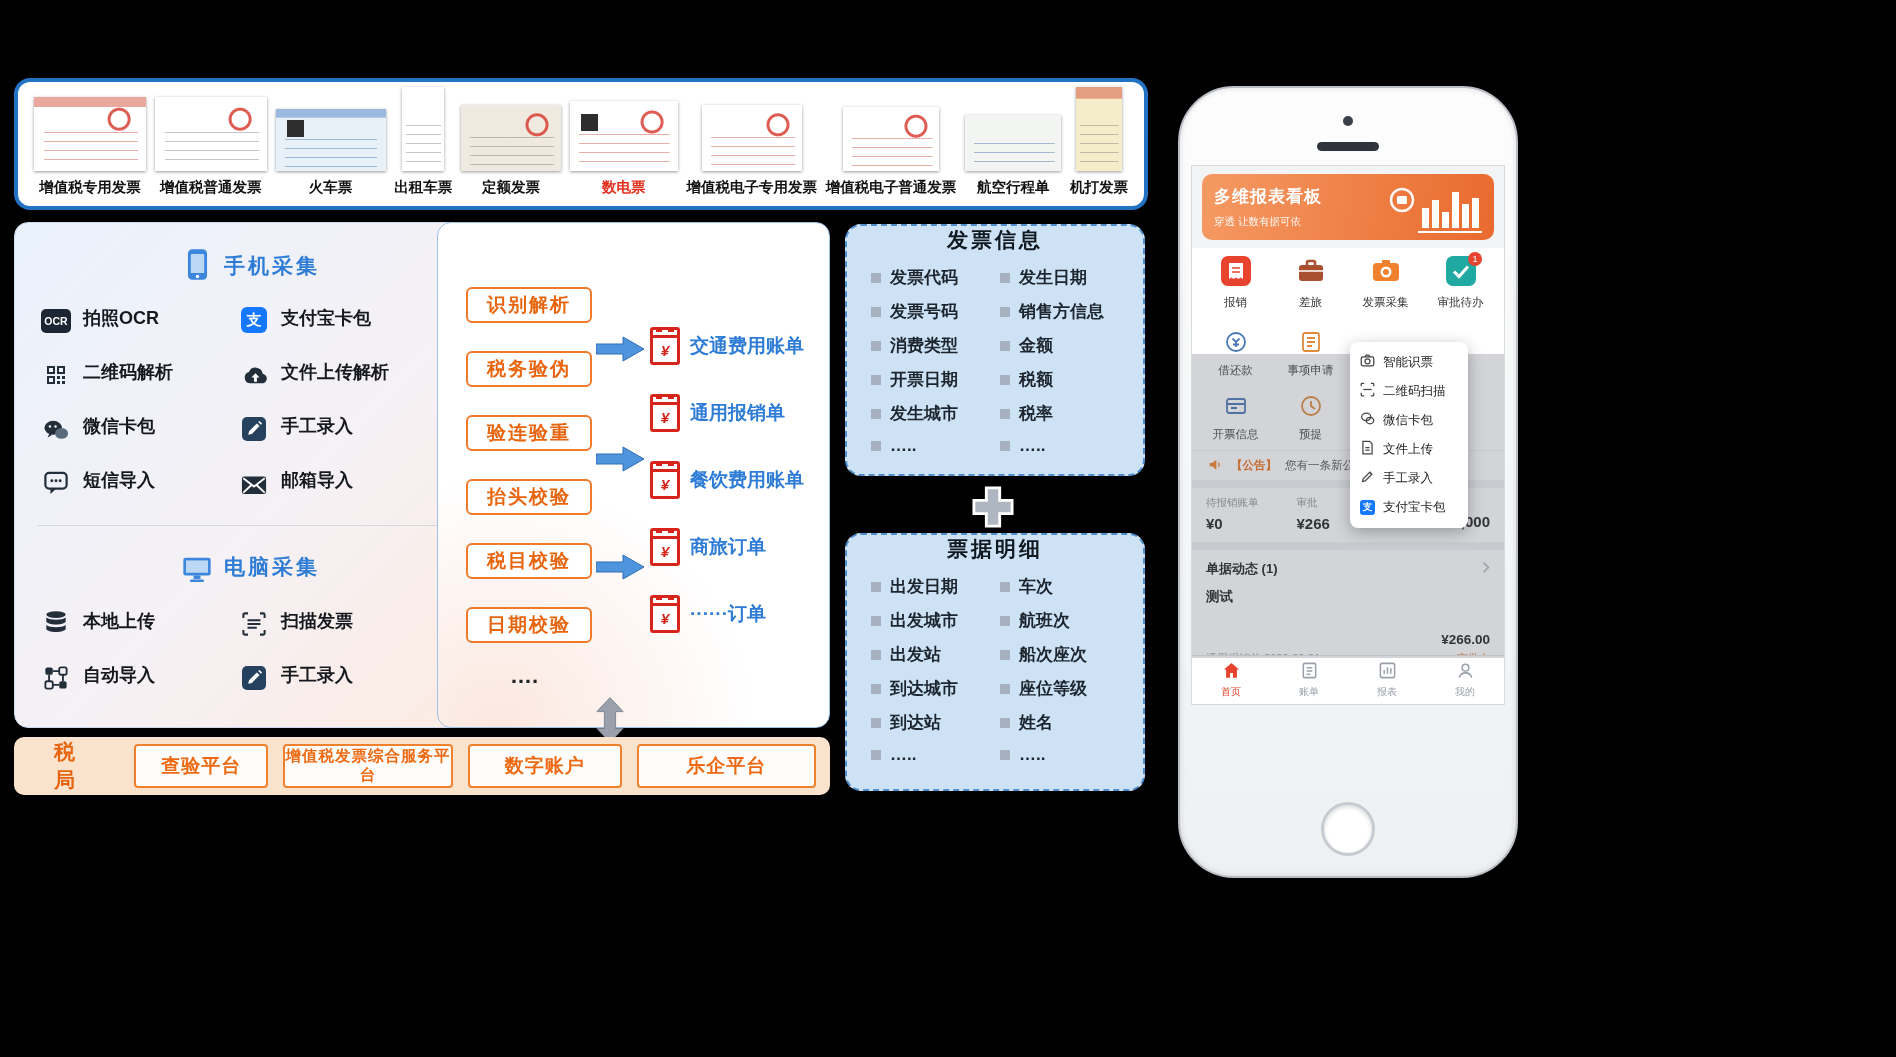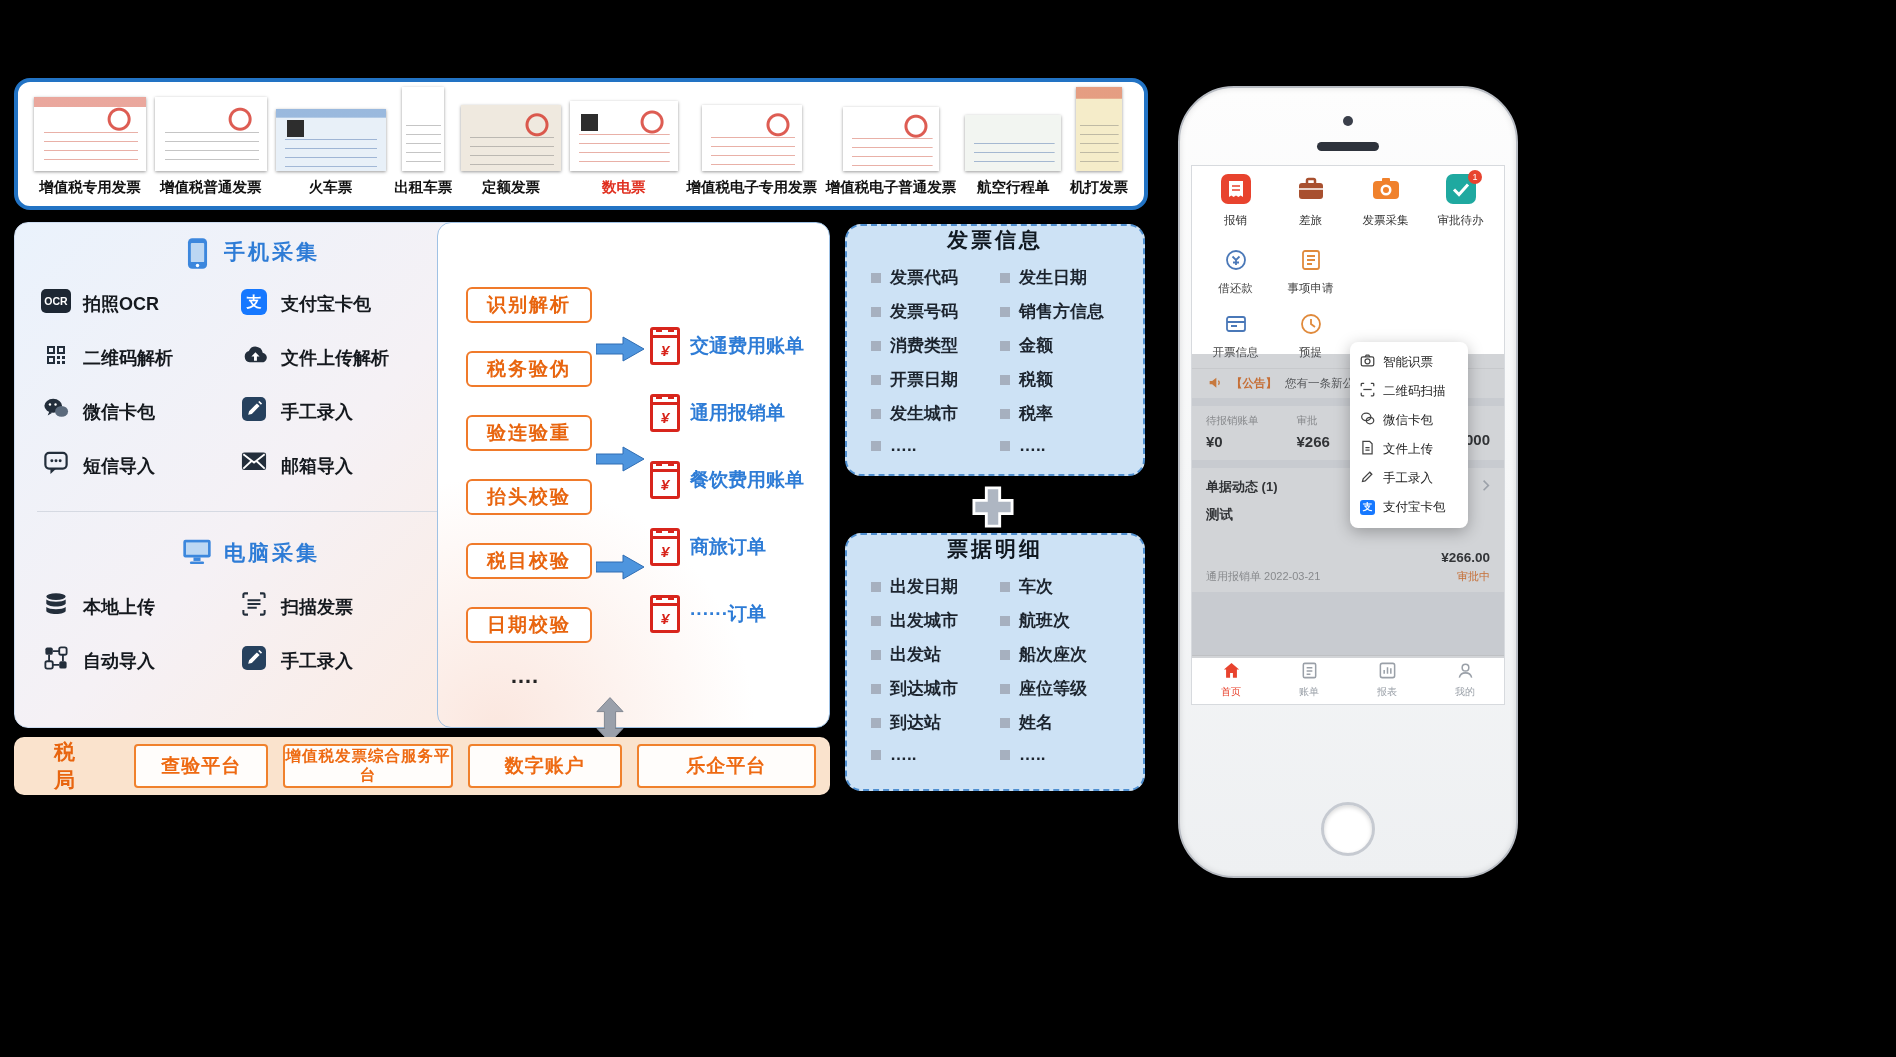--- a/index.html
+++ b/index.html
@@ -31,27 +31,27 @@
   .t1{width:112px;height:74px}.t2{width:112px;height:74px}
   .t3{width:110px;height:62px;background-color:#e8f0f8}
   .t4{width:42px;height:84px}.t5{width:100px;height:66px;background-color:#efe9df}
   .t6{width:108px;height:70px}.t7{width:100px;height:66px}.t8{width:96px;height:64px}
   .t9{width:96px;height:56px;background-color:#f2f5f1}
   .t10{width:46px;height:84px;background-color:#f5ecc9}
 
   
   .left-panel{position:absolute;left:14px;top:222px;width:474px;height:506px;border-radius:14px;
               background:linear-gradient(135deg,#eaf2fc 0%,#f5f1f5 55%,#fcebe2 100%);
-              border:1px solid #cddcf0;box-sizing:border-box;padding-top:14px;}
+              border:1px solid #cddcf0;box-sizing:border-box;padding-top:28px;}
   .collect-head{display:flex;align-items:center;justify-content:center;gap:12px;}
   .collect-title{font-size:21px;font-weight:bold;color:#2e7cd6;letter-spacing:3px;}
   .collect-grid{display:grid;grid-template-columns:1fr 1.12fr;row-gap:24px;padding:0 26px;margin-top:22px;}
   .collect-item{display:flex;align-items:center;gap:12px;}
   .collect-label{font-size:18px;font-weight:bold;color:#15191e;white-space:nowrap;}
-  .ic{width:30px;height:30px;display:flex;align-items:flex-start;justify-content:center;flex:0 0 30px;}
+  .ic{width:30px;height:30px;display:flex;align-items:flex-end;justify-content:center;flex:0 0 30px;}
   .ic-ocr{width:33px;height:24px;border-radius:5px;background:#1d2733;color:#fff;font-size:10.5px;
           font-weight:bold;display:flex;align-items:center;justify-content:center;}
   .ic-alipay{width:26px;height:26px;background:#1678ff;color:#fff;border-radius:6px;font-size:15px;
              font-weight:bold;display:flex;align-items:center;justify-content:center;}
   .ic-alipay.sm{width:15px;height:15px;font-size:9.5px;border-radius:3px;}
   .divider{border-top:1px solid #d5d9e2;margin:30px 22px 0;}
   .pc-head{margin-top:26px;}
   .pc-grid{margin-top:24px;}
 
   
@@ -540,20 +540,37 @@
   </div>
 
   <div class="phone">
     <span class="phone-camera"></span>
     <span class="phone-speaker"></span>
     <span class="phone-home"></span>
 
     <div class="screen">
 
 
+      <div class="app-banner">
+        <div class="banner-title">多维报表看板</div>
+        <div class="banner-sub">穿透 让数有据可依</div>
+        <span class="banner-art">
+          <svg width="96" height="52" viewBox="0 0 96 52">
+              <circle cx="14" cy="18" r="11" fill="none" stroke="#fff" stroke-width="2.5" opacity=".95"></circle>
+              <rect x="9" y="14" width="10" height="8" rx="1.5" fill="#fff"></rect>
+              <rect x="34" y="26" width="7" height="20" fill="#fff"></rect>
+              <rect x="44" y="18" width="7" height="28" fill="#fff"></rect>
+              <rect x="54" y="30" width="7" height="16" fill="#fff"></rect>
+              <rect x="64" y="10" width="7" height="36" fill="#fff"></rect>
+              <rect x="74" y="22" width="7" height="24" fill="#fff"></rect>
+              <rect x="84" y="16" width="7" height="30" fill="#fff"></rect>
+              <path d="M30 50h64" stroke="#fff" stroke-width="2"></path>
+            </svg>
+        </span>
+      </div>
 
       <div class="quick-card">
         <div class="qa-item">
           <span>
             <svg viewBox="0 0 30 30" width="30">
                 <rect width="30" height="30" rx="7" fill="#e8432e"></rect>
                 <path fill="#fff" d="M8 7h14v16l-2.3-1.6L17.4 23l-2.4-1.6L12.6 23l-2.3-1.6L8 23z"></path>
                 <path stroke="#e8432e" stroke-width="1.6" d="M11 12h8M11 16h8"></path>
               </svg>
           </span>

